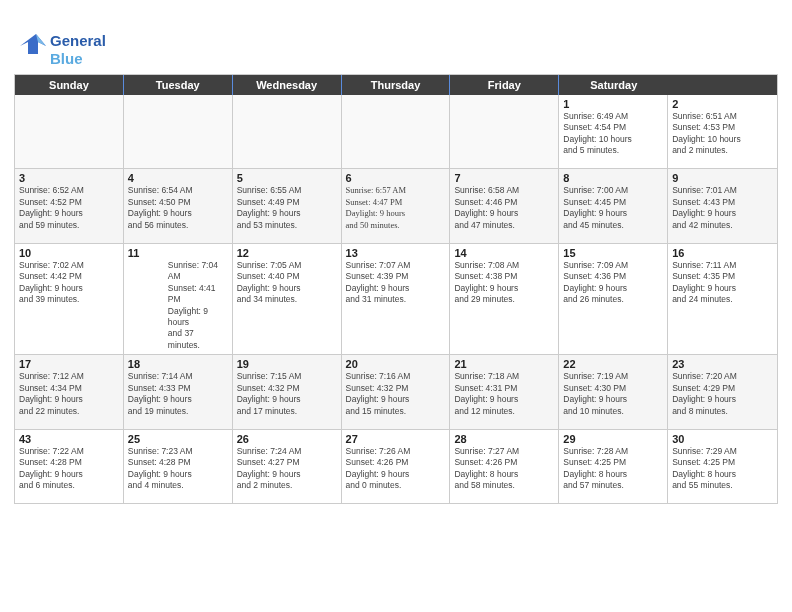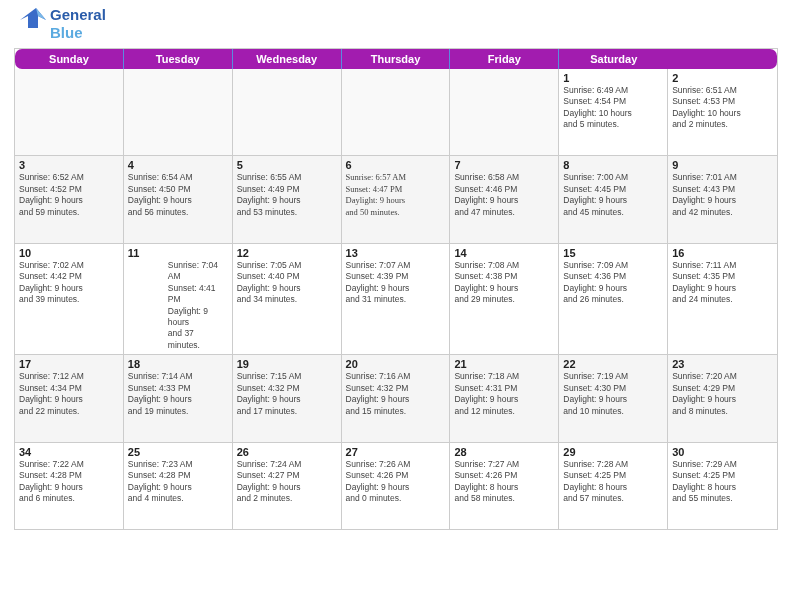--- a/index.html
+++ b/index.html
@@ -6,21 +6,21 @@
     body {
       font-family: Arial, sans-serif;
       background: #fff;
       width: 792px;
       height: 612px;
       overflow: hidden;
     }
     .page {
       width: 792px;
       height: 532px;
-      padding: 2px 14px;
+      padding: 28px 14px;
       display: flex;
       flex-direction: column;
     }
     .header {
       display: flex;
       align-items: flex-start;
       justify-content: space-between;
       margin-bottom: 6px;
     }
     .logo {
@@ -42,22 +42,21 @@
     }
     .calendar {
       flex: 1;
       display: flex;
       flex-direction: column;
       border: 1px solid #ccc;
     }
     .cal-header {
       display: grid;
       grid-template-columns: repeat(7, 1fr);
-      background: #a21caf;
-      border-radius: 7px;
+      background: #404040;
     }
     .cal-header-cell {
       color: #fff;
       font-size: 11px;
       font-weight: bold;
       text-align: center;
       padding: 4px 2px;
       border-right: 1px solid #5a8cde;
     }
     .cal-header-cell:last-child { border-right: none; }
@@ -295,21 +294,21 @@
           <div class="cal-cell alt-row">
             <span class="day-num">23</span>
             <div class="day-info" style="white-space: pre-line;">Sunrise: 7:20 AM
 Sunset: 4:29 PM
 Daylight: 9 hours
 and 8 minutes.</div>
           </div>
         </div>
         <div class="cal-row">
           <div class="cal-cell">
-            <span class="day-num">34</span>
+            <span class="day-num">43</span>
             <div class="day-info" style="white-space: pre-line;">Sunrise: 7:22 AM
 Sunset: 4:28 PM
 Daylight: 9 hours
 and 6 minutes.</div>
           </div>
           <div class="cal-cell">
             <span class="day-num">25</span>
             <div class="day-info" style="white-space: pre-line;">Sunrise: 7:23 AM
 Sunset: 4:28 PM
 Daylight: 9 hours

